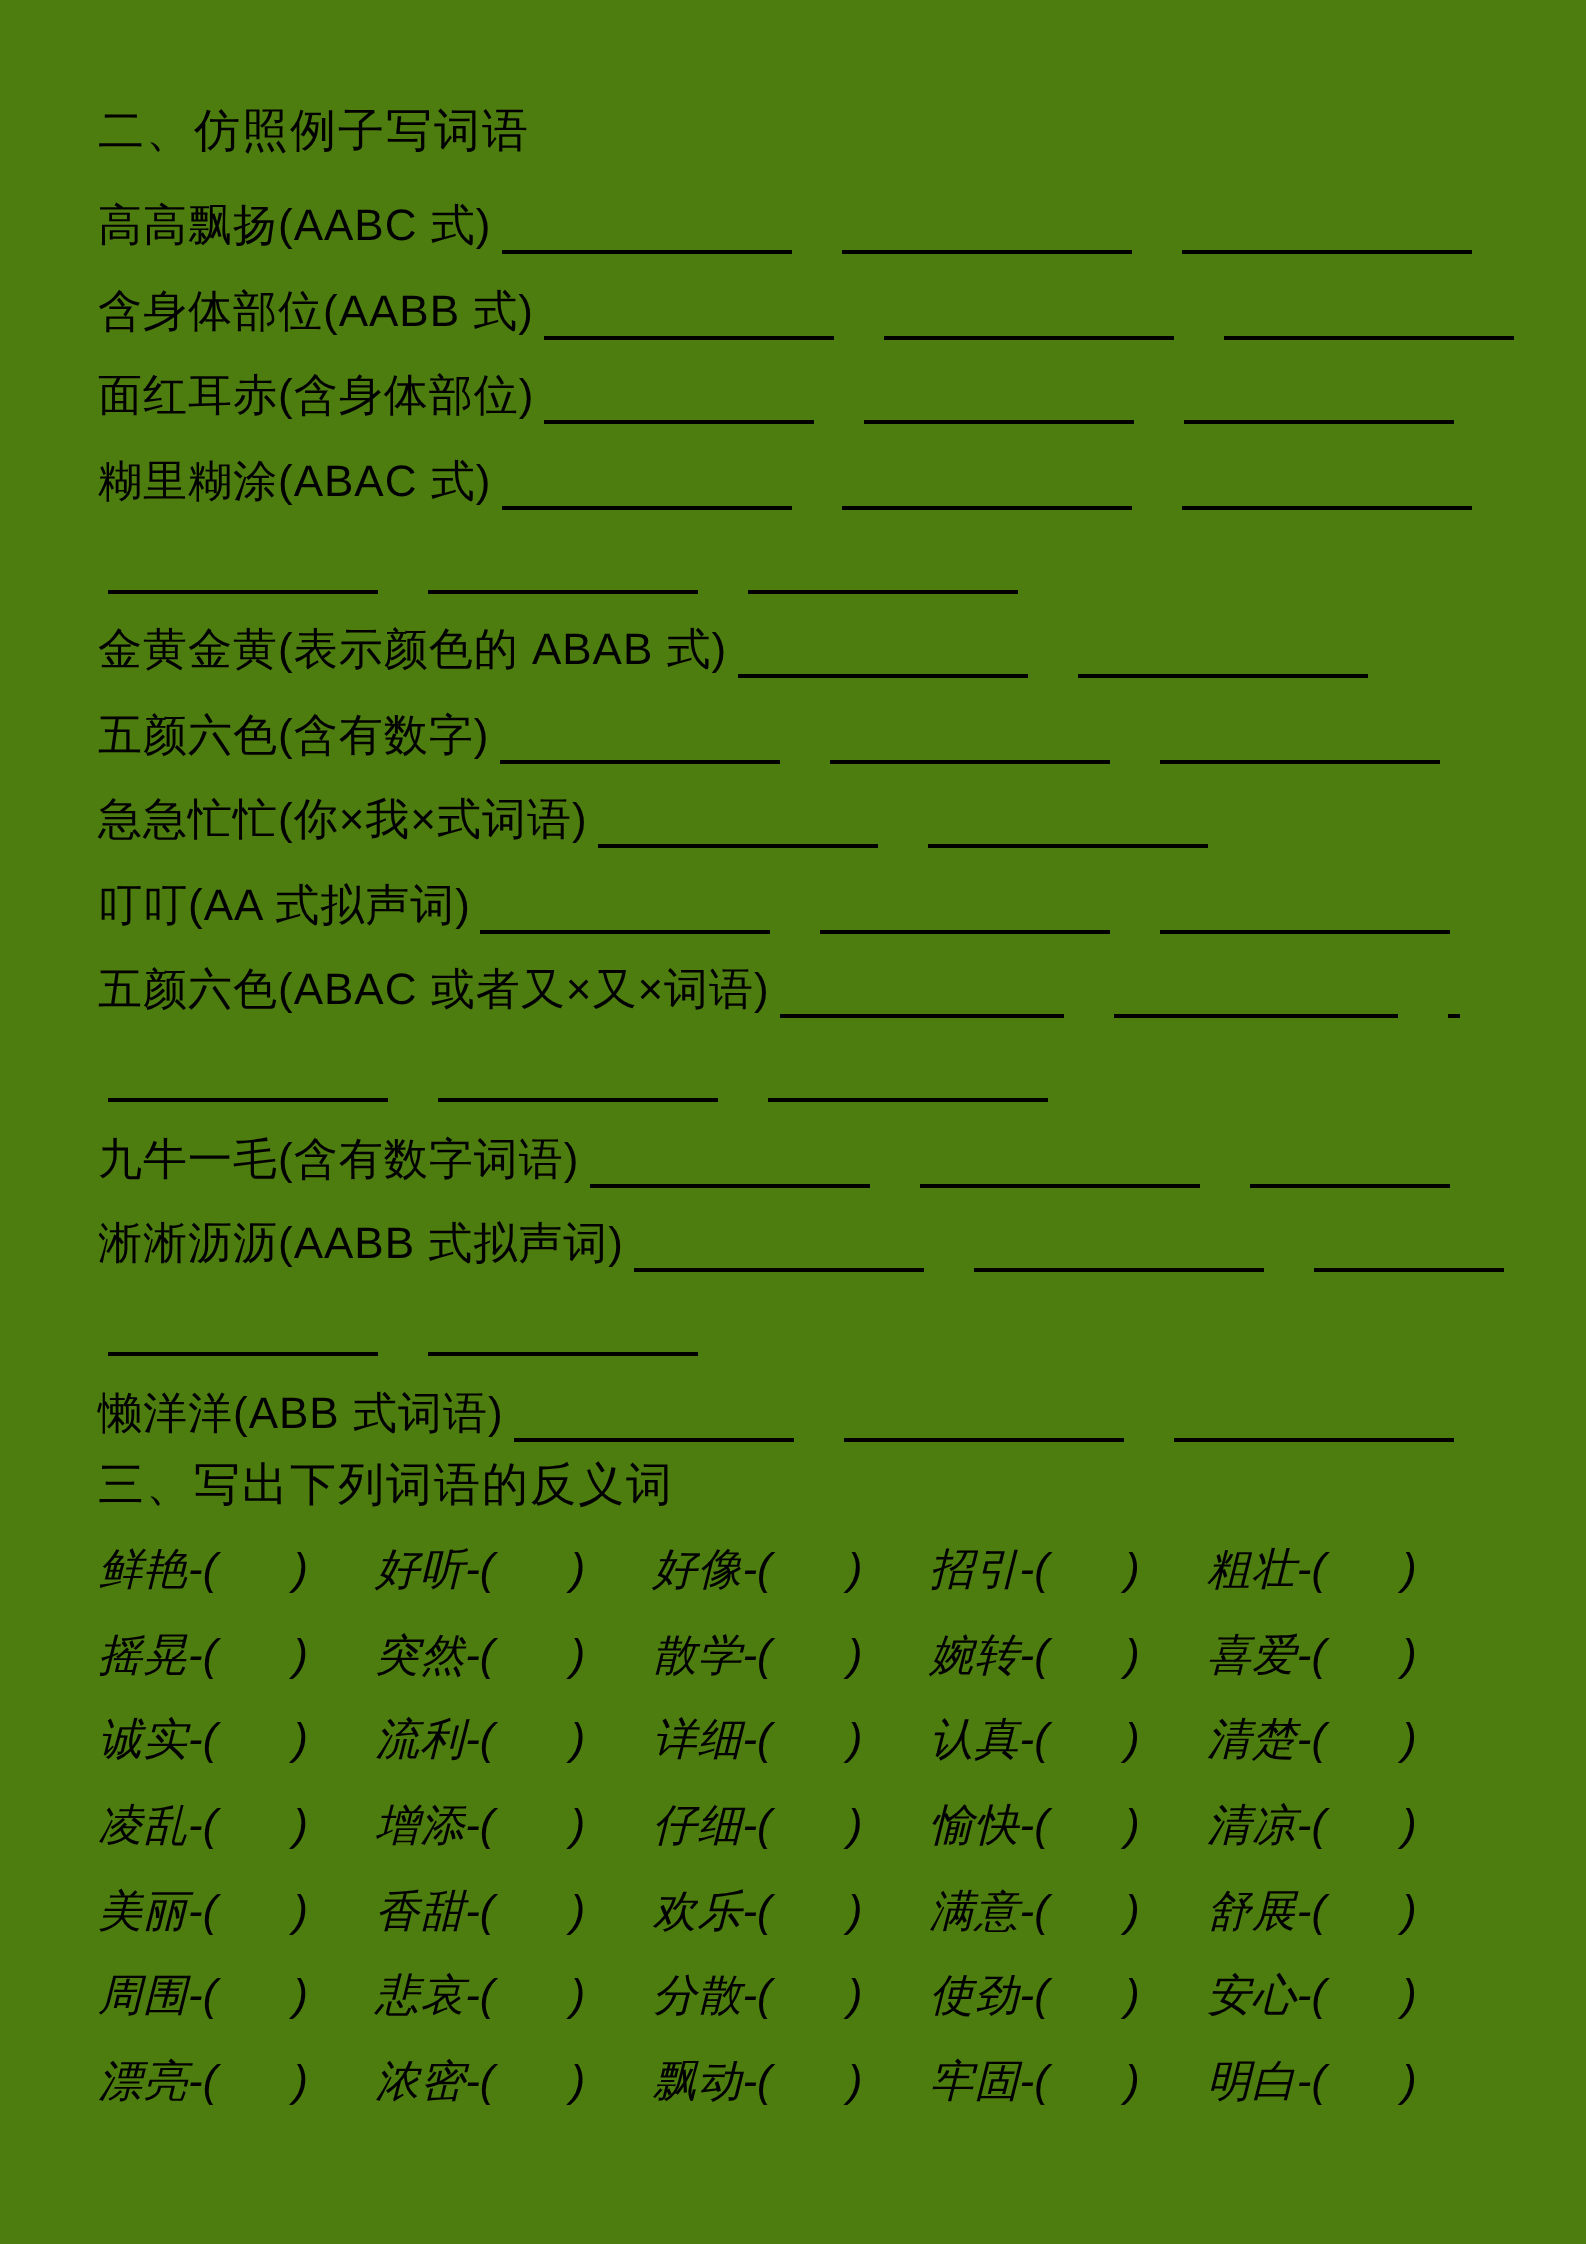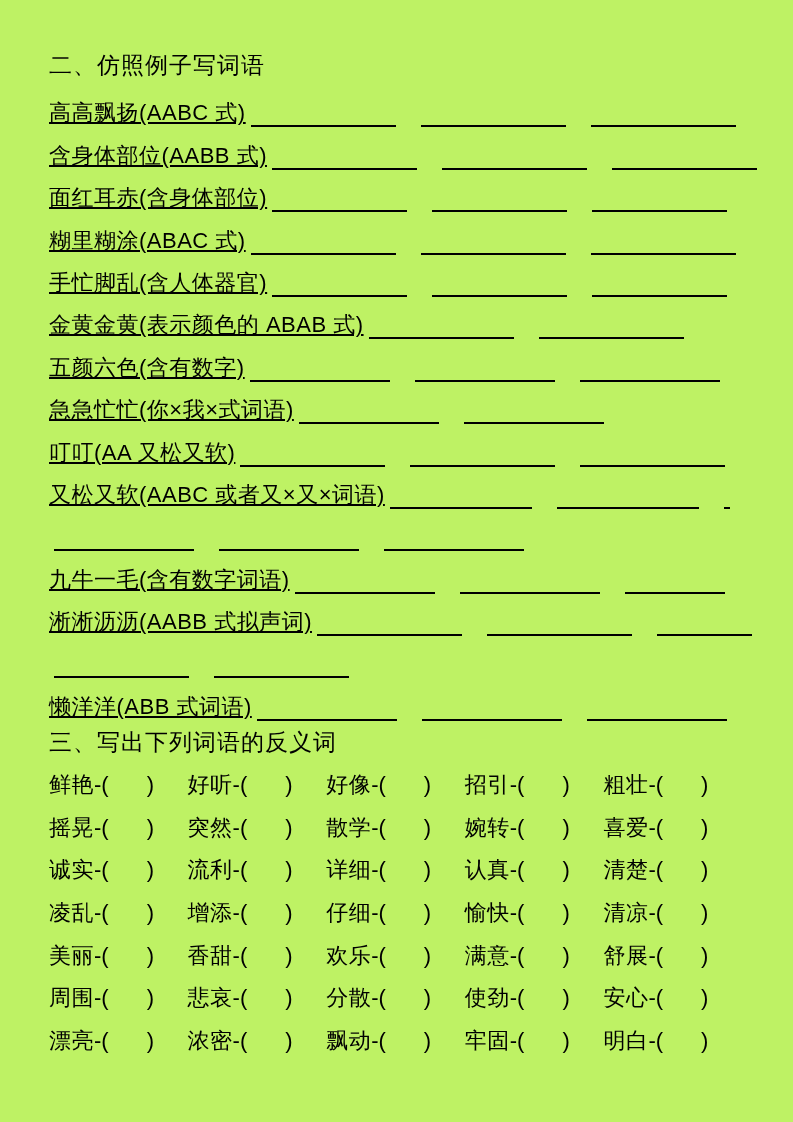--- a/index.html
+++ b/index.html
@@ -4,21 +4,21 @@
 <style>
   html, body {
     margin: 0;
     padding: 0;
     background: #ffffff;
   }
   .page {
     position: relative;
     width: 793px;
     height: 1122px;
-    background: #bef264;
+    background: #4d7c0f;
     color: #000000;
     font-family: "Liberation Sans", "DejaVu Sans", sans-serif;
     box-sizing: border-box;
     padding: 44px 44px 0 49px;
     overflow: hidden;
   }
   .section-heading {
     font-size: 23px;
     height: 42px;
     display: flex;
@@ -31,37 +31,37 @@
     display: flex;
     align-items: flex-end;
   }
   .ex-prompt {
     font-size: 22px;
     line-height: 1;
     padding-bottom: 4px;
     white-space: pre;
     letter-spacing: 0.5px;
     flex: 0 0 auto;
-    text-decoration: underline;
   }
   .blank {
     display: inline-block;
     height: 6px;
     margin-bottom: 1px;
     border-bottom: 2px solid #000;
     margin-left: 25px;
     flex: 0 0 auto;
   }
   .blank.first {
     margin-left: 5px;
   }
   .ant-row {
     height: 42.6px;
     display: flex;
     align-items: center;
+    font-style: italic;
   }
   .ant-cell {
     width: 138.6px;
     display: flex;
     align-items: center;
     font-size: 22px;
     line-height: 1;
     flex: 0 0 auto;
   }
   .ant-word { white-space: pre; letter-spacing: 0.5px; }
@@ -95,21 +95,20 @@
         <span class="blank" style="width: 135px;"></span>
         <span class="blank" style="width: 135px;"></span>
       </div>
       <div class="ex-line">
         <span class="ex-prompt">糊里糊涂(ABAC 式)</span>
         <span class="blank first" style="width: 145px;"></span>
         <span class="blank" style="width: 145px;"></span>
         <span class="blank" style="width: 145px;"></span>
       </div>
       <div class="ex-line">
-        <span class="ex-prompt">手忙脚乱(含人体器官)</span>
         <span class="blank first" style="width: 135px;"></span>
         <span class="blank" style="width: 135px;"></span>
         <span class="blank" style="width: 135px;"></span>
       </div>
       <div class="ex-line">
         <span class="ex-prompt">金黄金黄(表示颜色的 ABAB 式)</span>
         <span class="blank first" style="width: 145px;"></span>
         <span class="blank" style="width: 145px;"></span>
       </div>
       <div class="ex-line">
@@ -117,27 +116,27 @@
         <span class="blank first" style="width: 140px;"></span>
         <span class="blank" style="width: 140px;"></span>
         <span class="blank" style="width: 140px;"></span>
       </div>
       <div class="ex-line">
         <span class="ex-prompt">急急忙忙(你×我×式词语)</span>
         <span class="blank first" style="width: 140px;"></span>
         <span class="blank" style="width: 140px;"></span>
       </div>
       <div class="ex-line">
-        <span class="ex-prompt">叮叮(AA 又松又软)</span>
-        <span class="blank first" style="width: 145px;"></span>
-        <span class="blank" style="width: 145px;"></span>
-        <span class="blank" style="width: 145px;"></span>
-      </div>
-      <div class="ex-line">
-        <span class="ex-prompt">又松又软(AABC 或者又×又×词语)</span>
+        <span class="ex-prompt">叮叮(AA 式拟声词)</span>
+        <span class="blank first" style="width: 145px;"></span>
+        <span class="blank" style="width: 145px;"></span>
+        <span class="blank" style="width: 145px;"></span>
+      </div>
+      <div class="ex-line">
+        <span class="ex-prompt">五颜六色(ABAC 或者又×又×词语)</span>
         <span class="blank first" style="width: 142px;"></span>
         <span class="blank" style="width: 142px;"></span>
         <span class="blank" style="width: 6px;"></span>
       </div>
       <div class="ex-line">
         <span class="blank first" style="width: 140px;"></span>
         <span class="blank" style="width: 140px;"></span>
         <span class="blank" style="width: 140px;"></span>
       </div>
       <div class="ex-line">

